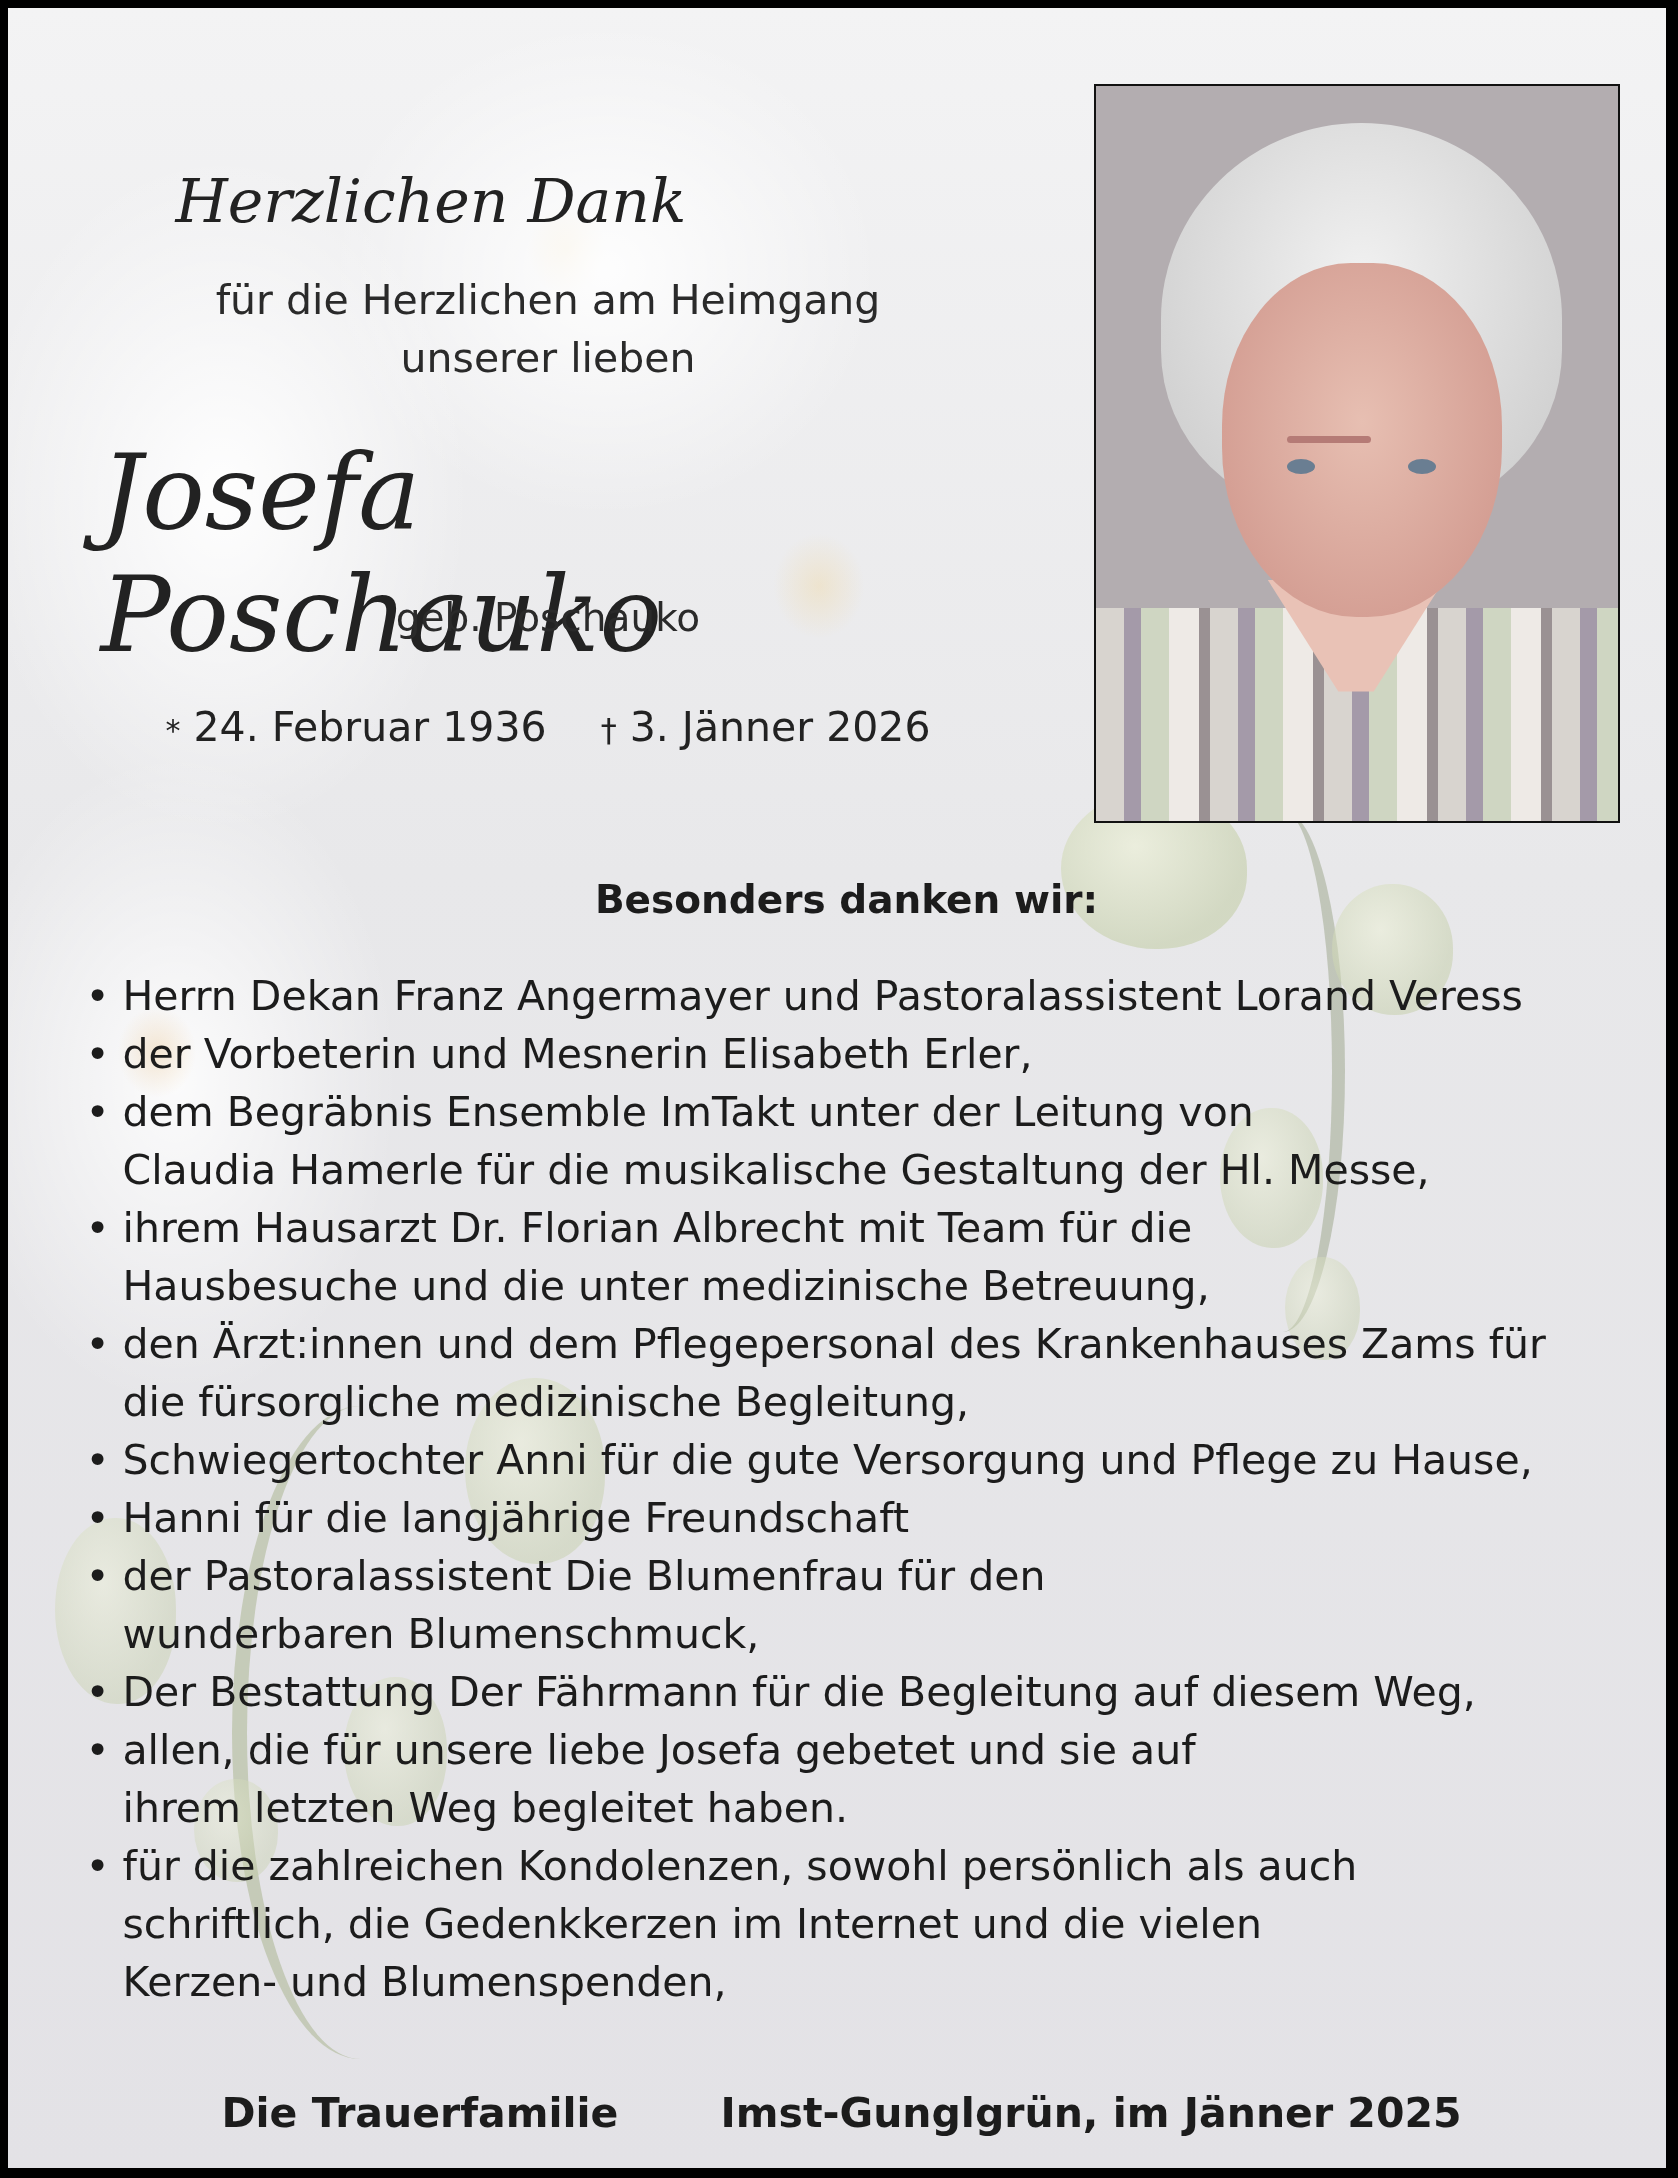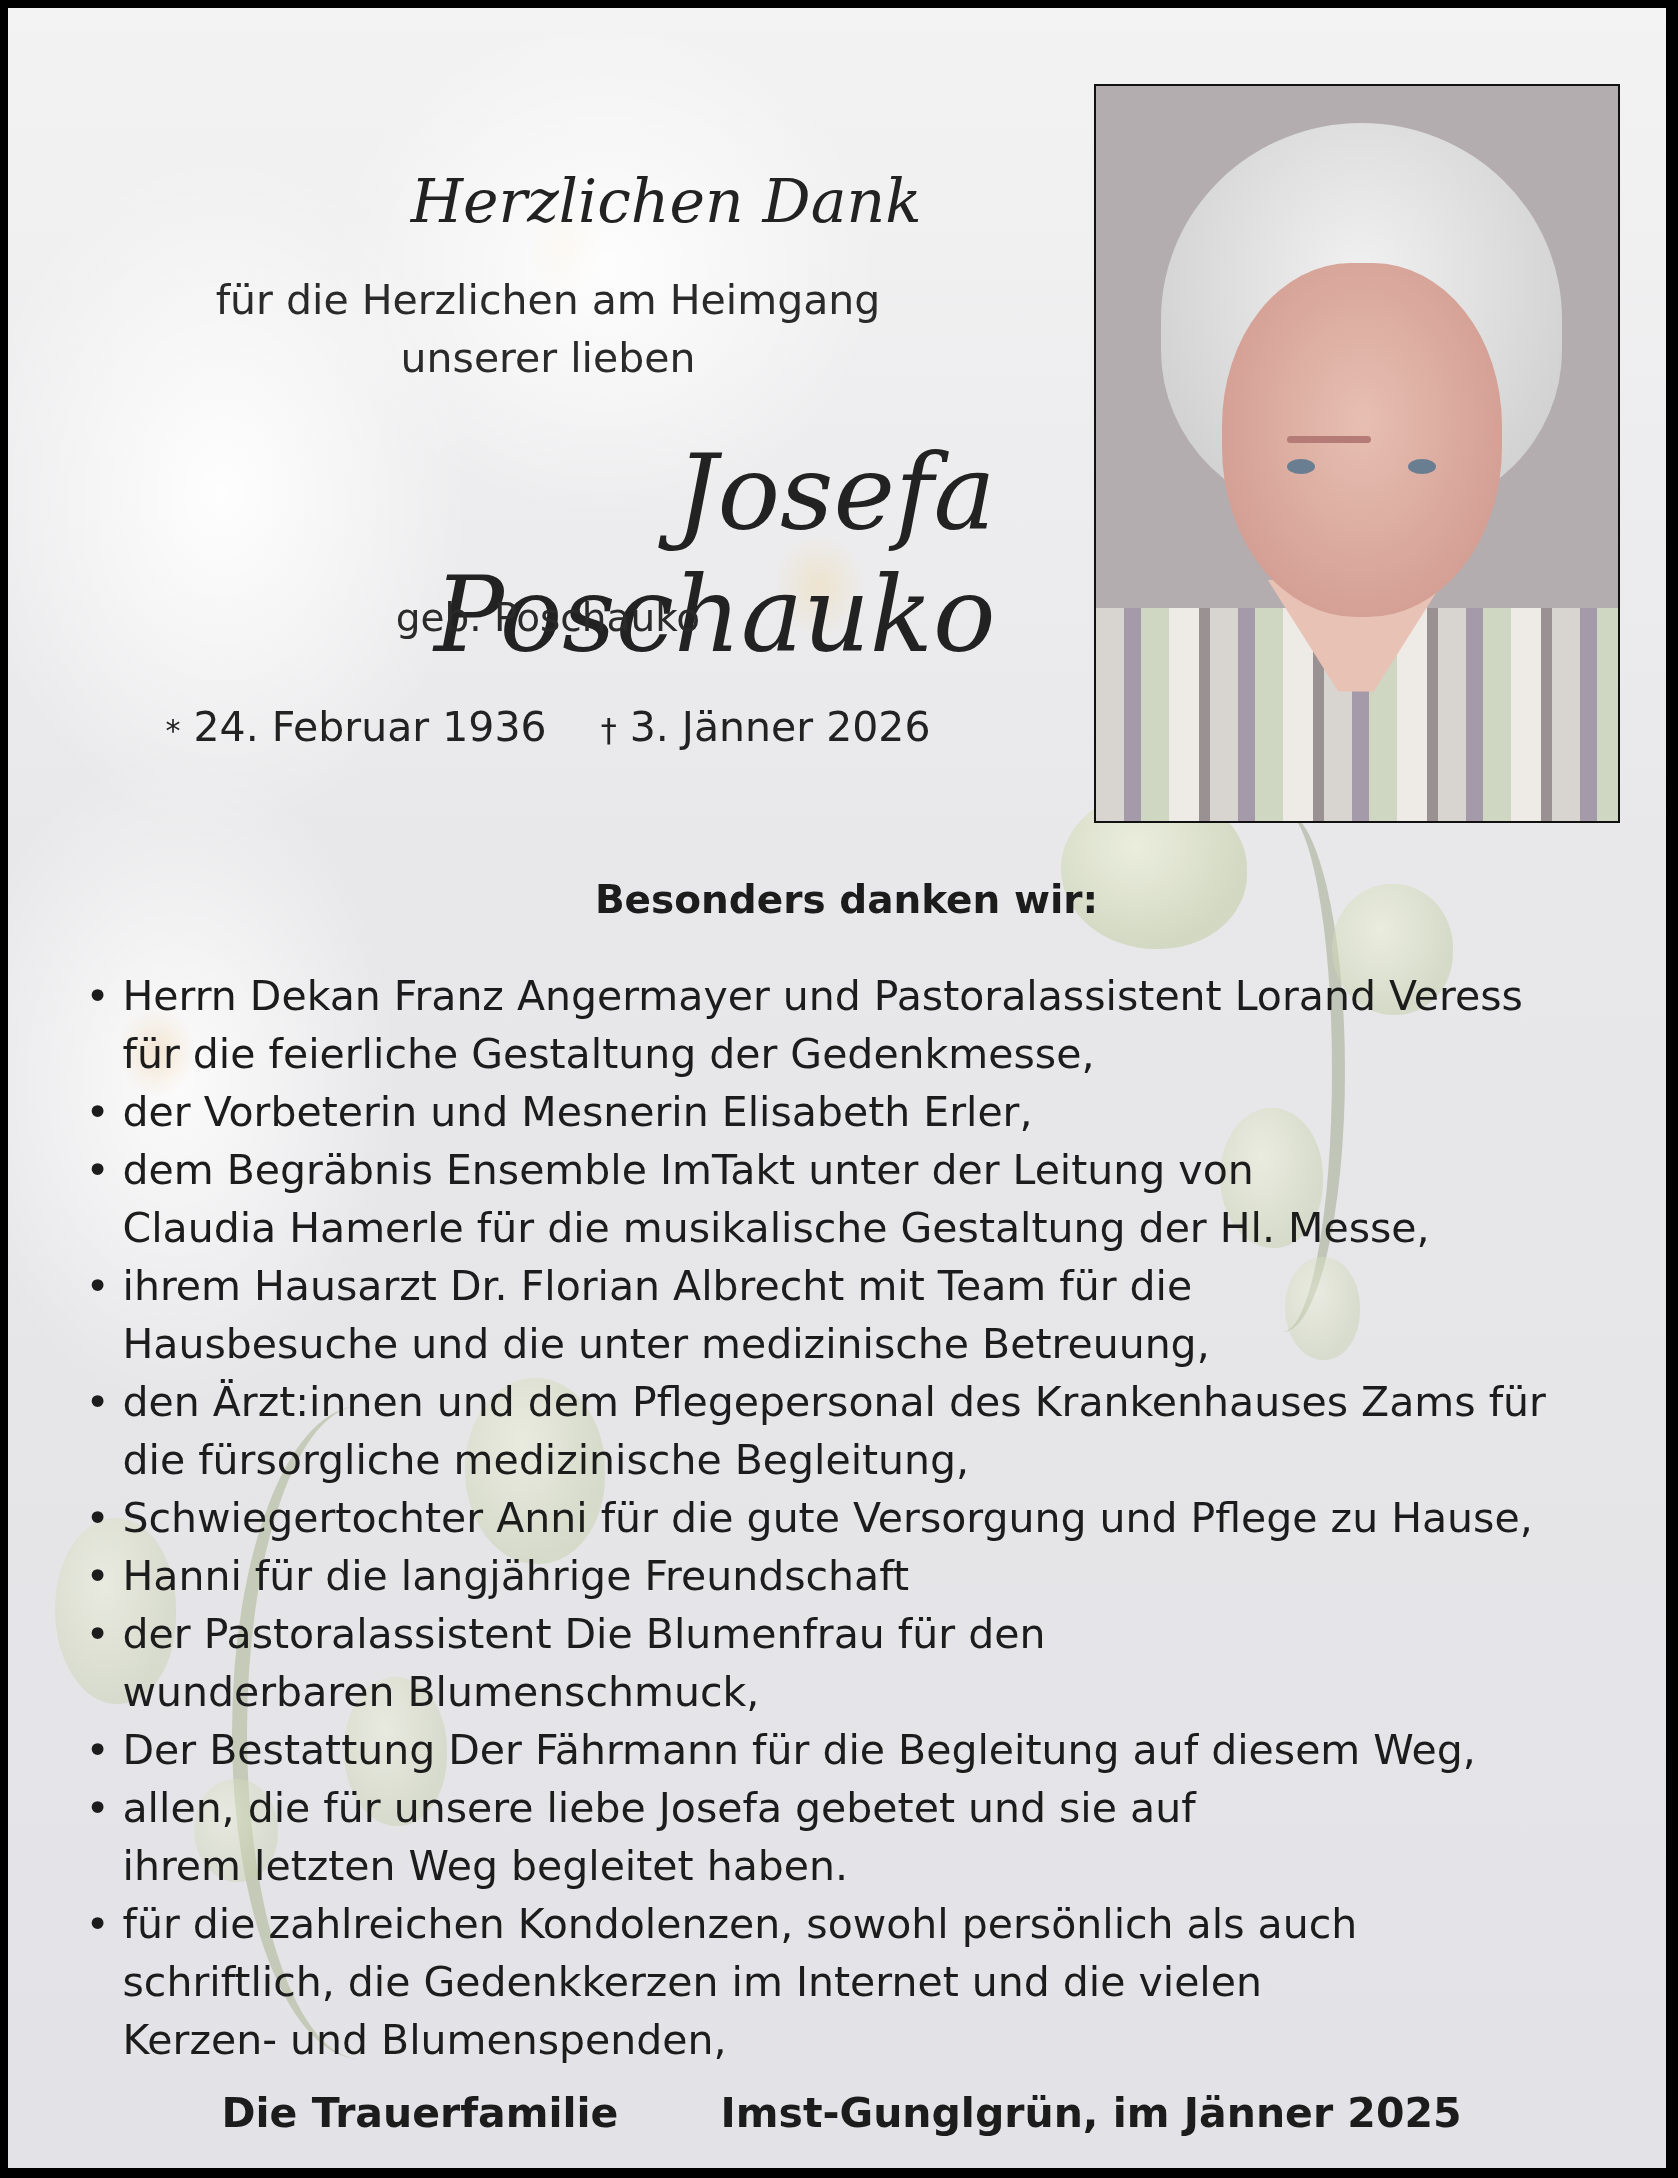--- a/index.html
+++ b/index.html
@@ -11,21 +11,21 @@
       radial-gradient(ellipse 392px 354px at 597px 261px, rgba(255,255,255,0.9), rgba(255,255,255,0) 70%),
       radial-gradient(ellipse 56px 65px at 559px 242px, rgba(240,215,160,0.45), rgba(240,215,160,0) 70%),
       radial-gradient(ellipse 65px 75px at 811px 578px, rgba(240,215,160,0.4), rgba(240,215,160,0) 70%),
       radial-gradient(ellipse 56px 65px at 149px 1044px, rgba(235,200,150,0.4), rgba(235,200,150,0) 70%),
       radial-gradient(ellipse 317px 466px at 168px 1072px, rgba(255,255,255,0.85), rgba(255,255,255,0) 70%),
       linear-gradient(180deg, #f3f3f4 0%, #e8e8ea 40%, #e3e2e6 100%);
     font-family:"DejaVu Sans", sans-serif; color:#1e1e1e;
   }
   .stem { position:absolute; border-radius:50%; }
   .bud { position:absolute; border-radius:50% 50% 48% 52%; background:radial-gradient(ellipse at 40% 35%, rgba(236,240,214,0.95), rgba(196,206,168,0.85) 70%); }
-  .script { font-family:"DejaVu Serif", serif; font-style:italic; text-align:right; color:#222; position:absolute; }
+  .script { font-family:"DejaVu Serif", serif; font-style:italic; text-align:left; color:#222; position:absolute; }
   .center { position:absolute; text-align:center; }
   .photo {
     position:absolute; left:1086px; top:76px; width:522px; height:735px;
     border:2.8px solid #111; background:#b3adb0; overflow:hidden;
   }
   .hair { position:absolute; left:65px; top:37px; width:401px; height:392px; border-radius:50% 50% 42% 42%;
     background:radial-gradient(ellipse at 50% 40%, #f1f1f1, #d9d9d9 60%, #c9c9c9); }
   .face { position:absolute; left:126px; top:177px; width:280px; height:354px; border-radius:46% 46% 48% 48%;
     background:radial-gradient(ellipse at 50% 45%, #e7bfb2, #d49e93 75%); }
   .eye { position:absolute; width:28px; height:15px; border-radius:50%; background:#6a7e92; top:196px; }
@@ -76,21 +76,21 @@
     <div class="face">
       <div class="eye" style="left:65px;"></div>
       <div class="eye" style="left:186px;"></div>
     </div>
     <div class="mouth"></div>
   </div>
 
   <div class="center" style="left:401px; top:853px; width:876px; font-size:39px; font-weight:bold; color:#1c1c1c;margin-top:16px;">Besonders danken wir:</div>
 
   <ul class="thanks">
-    <li><span>Herrn Dekan Franz Angermayer und Pastoralassistent Lorand Veress</span><br><span>für die feierliche Gestaltung der Gedenkmesse,</span></li>
+    <li><span>Herrn Dekan Franz Angermayer und Pastoralassistent Lorand Veress</span><br></li>
     <li><span>der Vorbeterin und Mesnerin Elisabeth Erler,</span></li>
     <li><span>dem Begräbnis Ensemble ImTakt unter der Leitung von</span><br><span>Claudia Hamerle für die musikalische Gestaltung der Hl. Messe,</span></li>
     <li><span>ihrem Hausarzt Dr. Florian Albrecht mit Team für die</span><br><span>Hausbesuche und die unter medizinische Betreuung,</span></li>
     <li><span>den Ärzt:innen und dem Pflegepersonal des Krankenhauses Zams für</span><br><span>die fürsorgliche medizinische Begleitung,</span></li>
     <li><span>Schwiegertochter Anni für die gute Versorgung und Pflege zu Hause,</span></li>
     <li><span>Hanni für die langjährige Freundschaft</span></li>
     <li><span>der Pastoralassistent Die Blumenfrau für den</span><br><span>wunderbaren Blumenschmuck,</span></li>
     <li><span>Der Bestattung Der Fährmann für die Begleitung auf diesem Weg,</span></li>
     <li><span>allen, die für unsere liebe Josefa gebetet und sie auf</span><br><span>ihrem letzten Weg begleitet haben.</span></li>
     <li><span>für die zahlreichen Kondolenzen, sowohl persönlich als auch</span><br><span>schriftlich, die Gedenkkerzen im Internet und die vielen</span><br><span>Kerzen- und Blumenspenden,</span></li>

